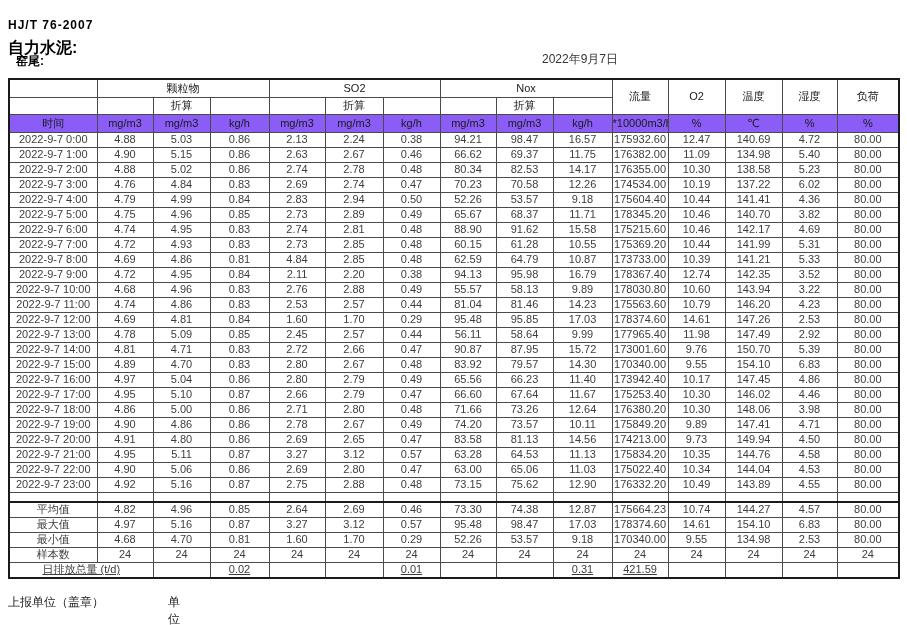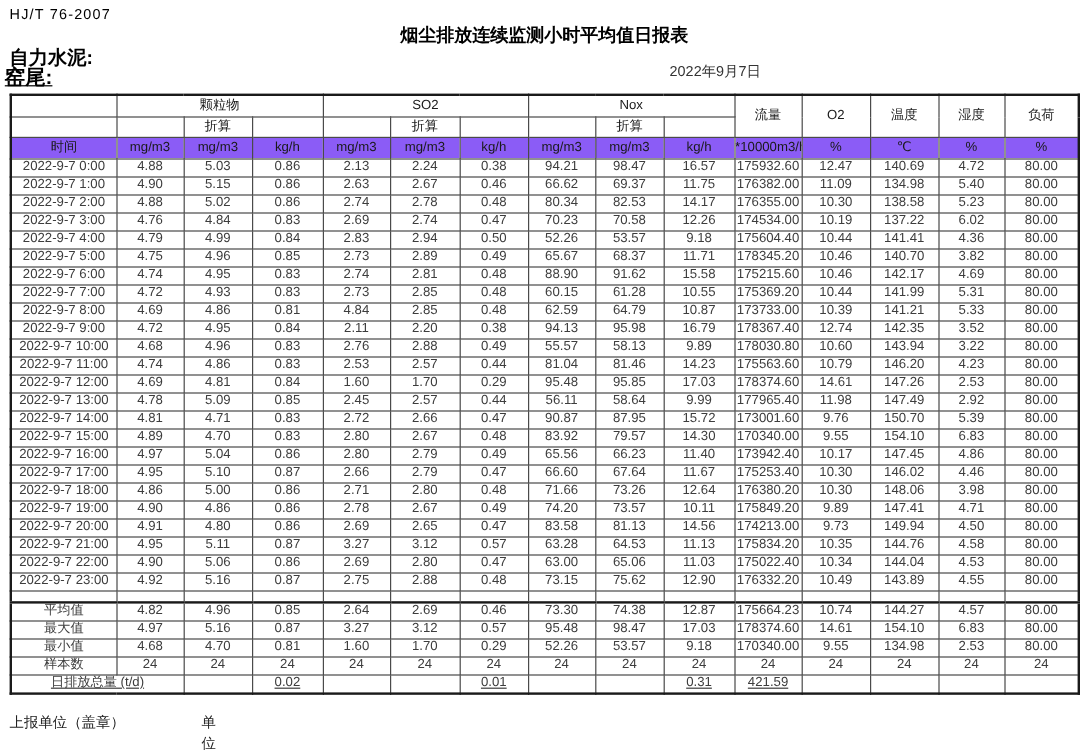--- a/index.html
+++ b/index.html
@@ -1,22 +1,22 @@
 <!DOCTYPE html>
 <html><head>
 <meta charset="utf-8">
 <style>
   html,body{margin:0;padding:0;background:#fff;}
   #page{position:relative;width:907px;height:625px;background:#fff;
         font-family:"Liberation Sans","DejaVu Sans",sans-serif;color:#000;overflow:hidden;}
-  .hdr-std{position:absolute;left:8px;top:5px;font-size:12px;font-weight:normal;letter-spacing:1px;}
+  .hdr-std{position:absolute;left:8px;top:18px;font-size:12px;font-weight:bold;letter-spacing:1px;}
   .hdr-title{position:absolute;left:0;top:20px;width:907px;text-align:center;font-size:15px;font-weight:bold;}
   .hdr-company{position:absolute;left:8px;top:38px;font-size:16px;font-weight:bold;}
-  .hdr-site{position:absolute;left:4px;top:53px;font-size:17px;font-weight:bold;text-decoration:underline;}
-  .hdr-date{position:absolute;left:558px;top:51px;font-size:12px;color:#333;}
+  .hdr-site{position:absolute;left:16px;top:53px;font-size:12px;font-weight:bold;}
+  .hdr-date{position:absolute;left:542px;top:51px;font-size:12px;color:#333;}
   table.rpt{position:absolute;left:8px;top:78px;border-collapse:collapse;table-layout:fixed;
             width:891px;border:2px solid #1a1a1a;}
   table.rpt td, table.rpt th{border:1px solid #4a4a4a;padding:0;margin:0;font-weight:normal;
             font-size:11px;line-height:1.2;text-align:center;color:#3d3d3d;
             overflow:hidden;white-space:nowrap;}
   table.rpt thead td, table.rpt thead th{color:#1a1a1a;}
   tr.hrow1 td, tr.hrow1 th{height:17px;}
   tr.hrow2 td, tr.hrow2 th{height:16px;}
   tr.hrow3 td{height:17px;background:#8b5cf6;}
   tr.drow td{height:14px;}
@@ -29,21 +29,20 @@
   .footer{position:absolute;left:8px;top:591px;font-size:12px;color:#222;}
   .footer .line2{margin-top:3px;position:relative;}
   .footer .unit{position:absolute;left:160px;top:0;}
 </style>
 </head>
 <body>
 
 <div id="page">
 
   <div class="hdr-std">HJ/T 76-2007</div>
-  <div class="hdr-title">烟尘排放连续监测小时平均值日报表</div>
   <div class="hdr-company">自力水泥:</div>
   <div class="hdr-site">窑尾:</div>
   <div class="hdr-date">2022年9月7日</div>
 
   <table class="rpt">
     <colgroup>
       <col style="width:88px">
         <col style="width:56px">
         <col style="width:57px">
         <col style="width:59px">

